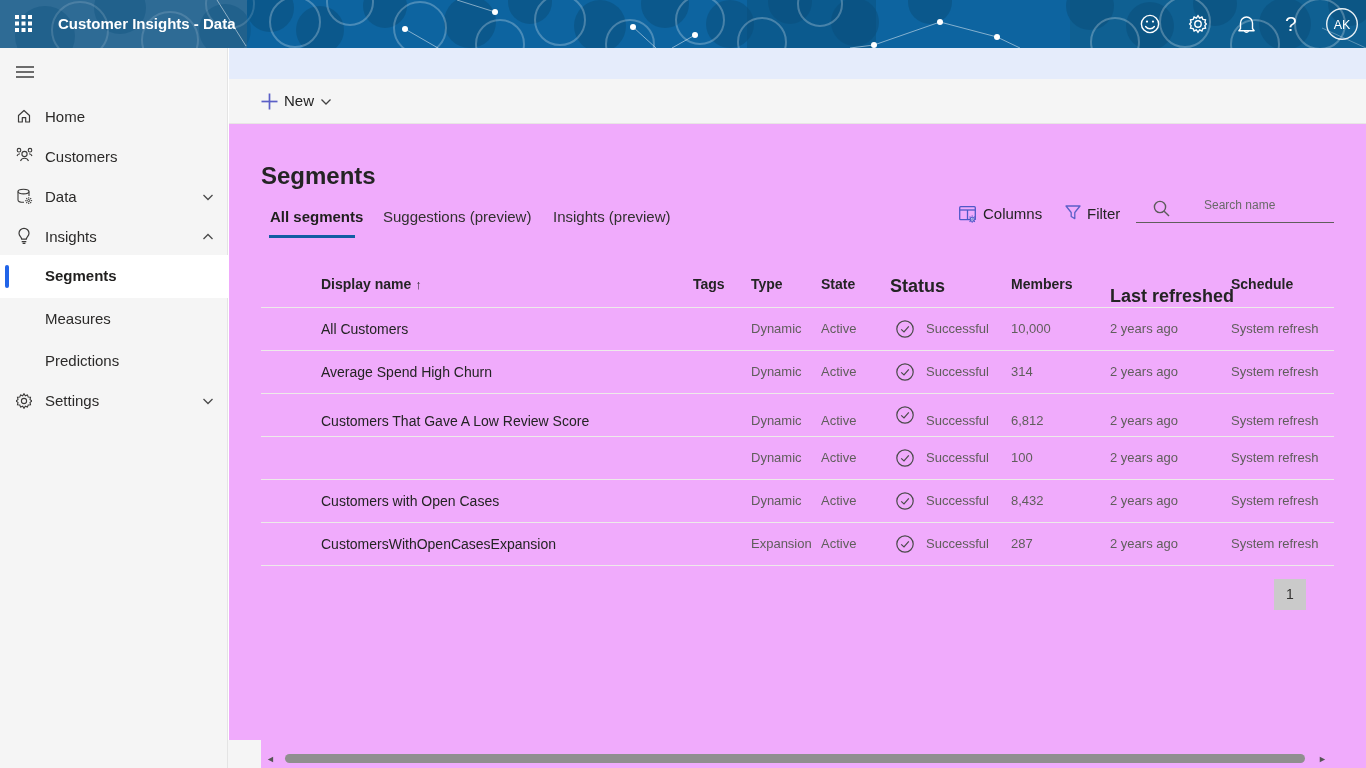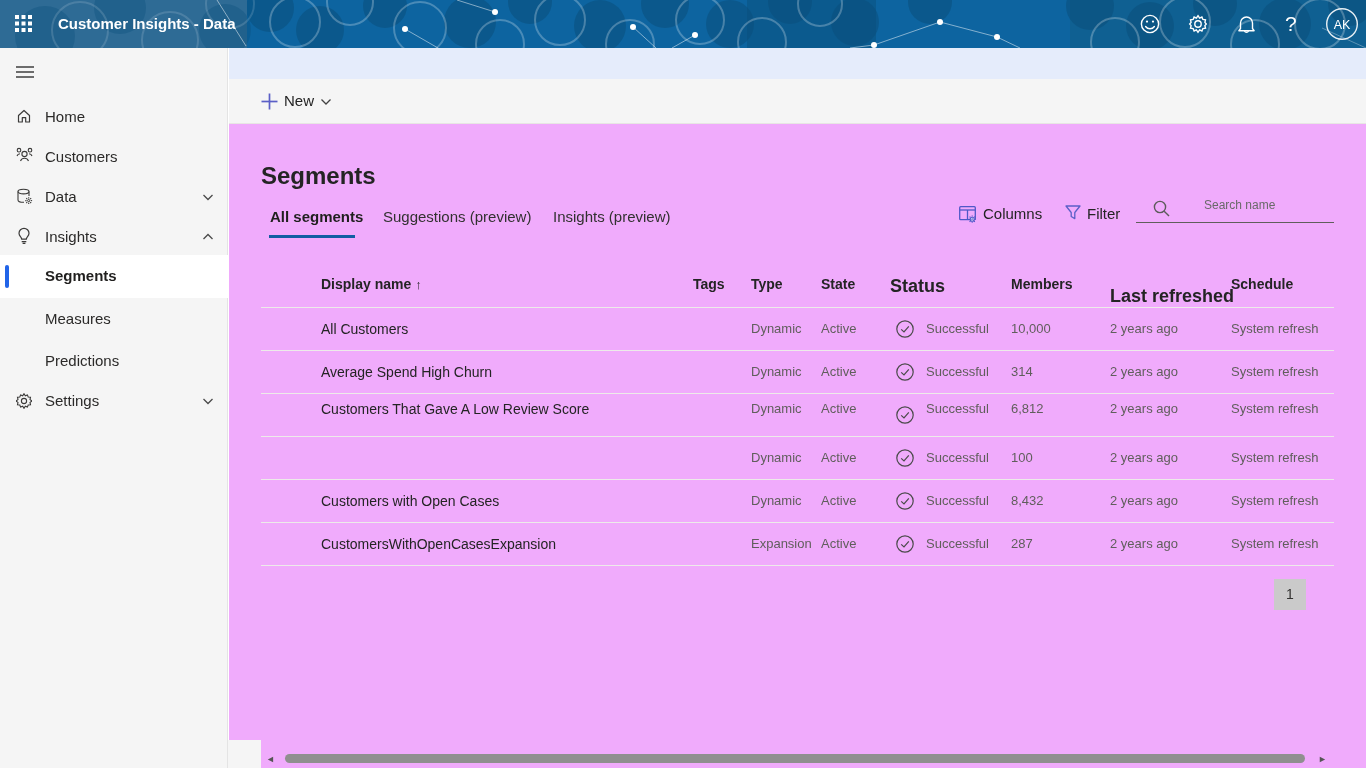--- a/index.html
+++ b/index.html
@@ -286,21 +286,21 @@
   </div>
 <div class="row" style="top:364px;">
     <span class="c1">Average Spend High Churn</span>
     <span class="c2">Dynamic</span>
     <span class="c3">Active</span>
     <span class="c5">Successful</span>
     <span class="c6">314</span>
     <span class="c7">2 years ago</span>
     <span class="c8">System refresh</span>
   </div>
-<div class="row" style="top:401px;">
+<div class="row" style="top:413px;">
     <span class="c1">Customers That Gave A Low Review Score</span>
     <span class="c2">Dynamic</span>
     <span class="c3">Active</span>
     <span class="c5">Successful</span>
     <span class="c6">6,812</span>
     <span class="c7">2 years ago</span>
     <span class="c8">System refresh</span>
   </div>
 <div class="row" style="top:450px;">
     <span class="c2">Dynamic</span>

